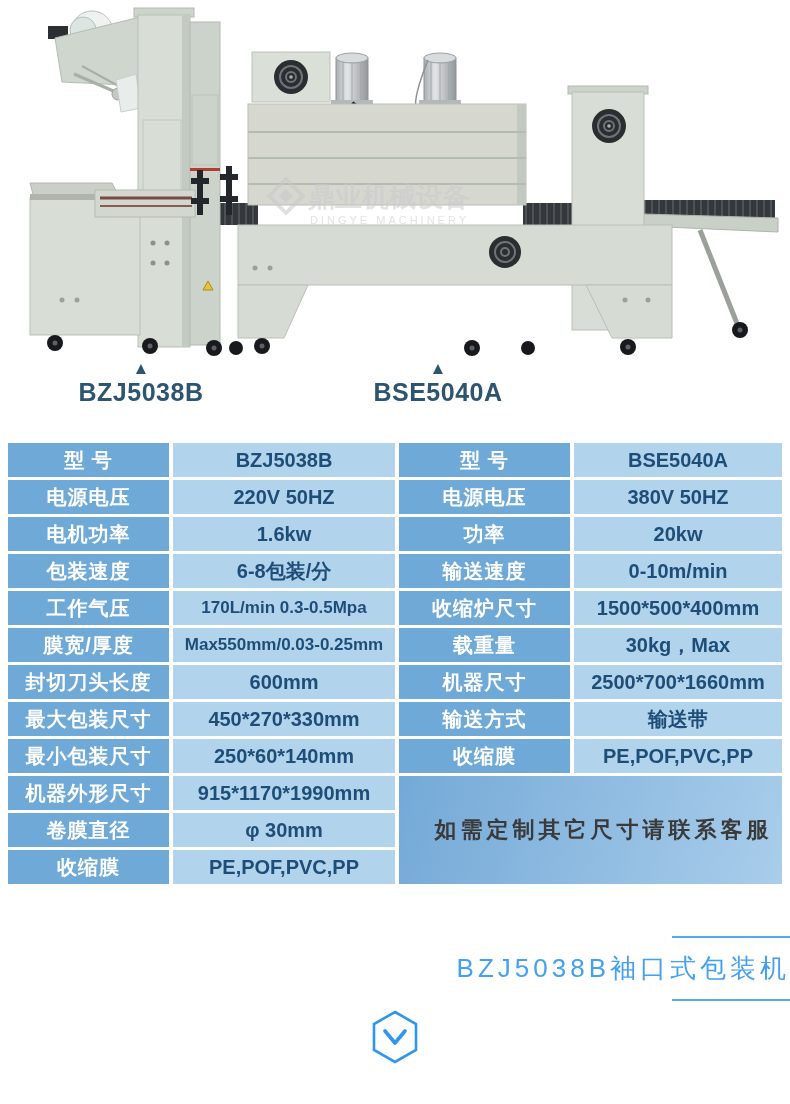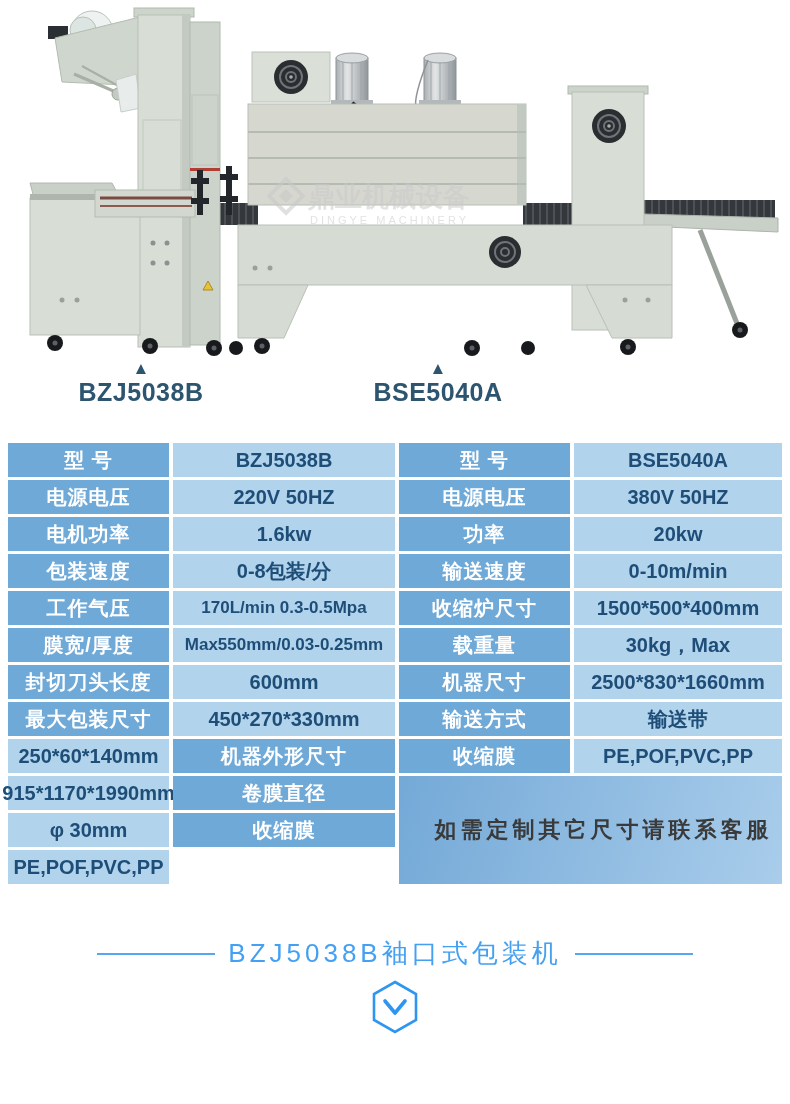--- a/index.html
+++ b/index.html
@@ -31,21 +31,21 @@
   .td.small{font-size:17px;}
   .note-cell{
     grid-column:1 / 3;grid-row:10 / 13;
     background:linear-gradient(105deg,#74a9d7 0%,#a9cdeb 100%);
     color:#3a3a3a;font-size:22px;letter-spacing:4px;font-weight:600;
     display:flex;align-items:center;justify-content:center;padding-left:26px;
   }
   
   .footer{margin-top:52px;text-align:center;}
   .footer-title{color:#2e96f1;font-size:40px;font-weight:bold;letter-spacing:5px;line-height:46px;}
-  .footer-sub{margin-top:13px;display:flex;align-items:center;justify-content:center;gap:13px;}
+  .footer-sub{margin-top:13px;display:flex;align-items:flex-end;justify-content:center;gap:13px;flex-direction:column;}
   .footer-sub .line{width:118px;height:2px;background:#55a8f0;}
   .footer-sub .sub-text{color:#44a0f2;font-size:26px;letter-spacing:4px;white-space:nowrap;}
   .hex-wrap{margin-top:8px;display:flex;justify-content:center;}
 </style>
 </head>
 <body>
 
 <div class="figure">
   <svg width="790" height="360" viewBox="0 0 790 360">
     <defs>
@@ -214,29 +214,30 @@
 <div class="tables">
 
   <div class="spec-table left">
     <div class="th">型 号</div>
     <div class="td">BZJ5038B</div>
     <div class="th">电源电压</div>
     <div class="td">220V 50HZ</div>
     <div class="th">电机功率</div>
     <div class="td">1.6kw</div>
     <div class="th">包装速度</div>
-    <div class="td">0-8包装/分</div>
+    <div class="td">6-8包装/分</div>
     <div class="th">工作气压</div>
     <div class="td small">170L/min 0.3-0.5Mpa</div>
     <div class="th">膜宽/厚度</div>
     <div class="td small">Max550mm/0.03-0.25mm</div>
     <div class="th">封切刀头长度</div>
     <div class="td">600mm</div>
     <div class="th">最大包装尺寸</div>
     <div class="td">450*270*330mm</div>
+    <div class="th">最小包装尺寸</div>
     <div class="td">250*60*140mm</div>
     <div class="th">机器外形尺寸</div>
     <div class="td">915*1170*1990mm</div>
     <div class="th">卷膜直径</div>
     <div class="td">φ 30mm</div>
     <div class="th">收缩膜</div>
     <div class="td">PE,POF,PVC,PP</div>
   </div>
 
   <div class="spec-table right">
@@ -246,21 +247,21 @@
     <div class="td">380V 50HZ</div>
     <div class="th">功率</div>
     <div class="td">20kw</div>
     <div class="th">输送速度</div>
     <div class="td">0-10m/min</div>
     <div class="th">收缩炉尺寸</div>
     <div class="td">1500*500*400mm</div>
     <div class="th">载重量</div>
     <div class="td">30kg，Max</div>
     <div class="th">机器尺寸</div>
-    <div class="td">2500*830*1660mm</div>
+    <div class="td">2500*700*1660mm</div>
     <div class="th">输送方式</div>
     <div class="td">输送带</div>
     <div class="th">收缩膜</div>
     <div class="td">PE,POF,PVC,PP</div>
     <div class="note-cell">如需定制其它尺寸请联系客服</div>
   </div>
 </div>
 
 <div class="footer">
   <div class="footer-sub">

